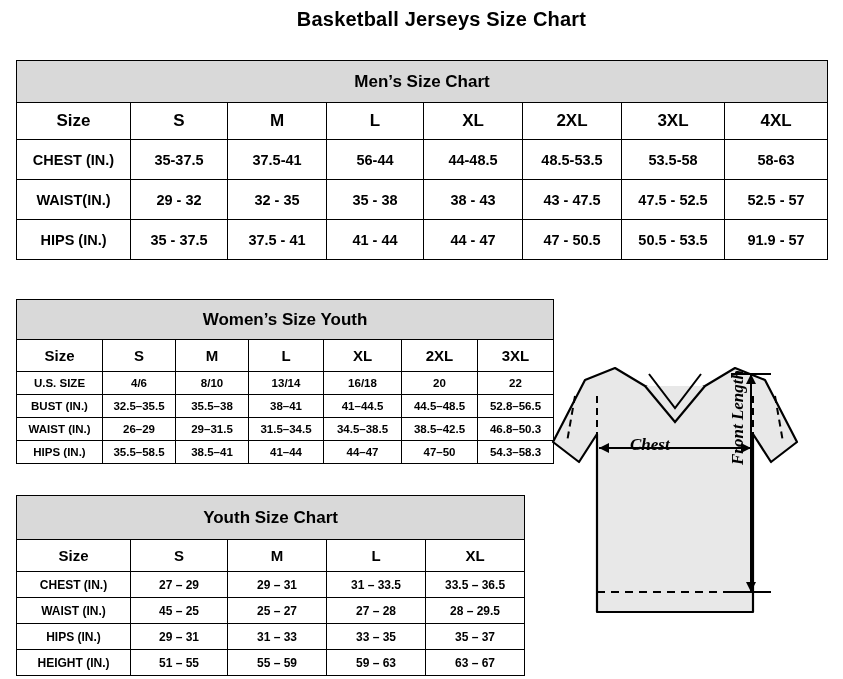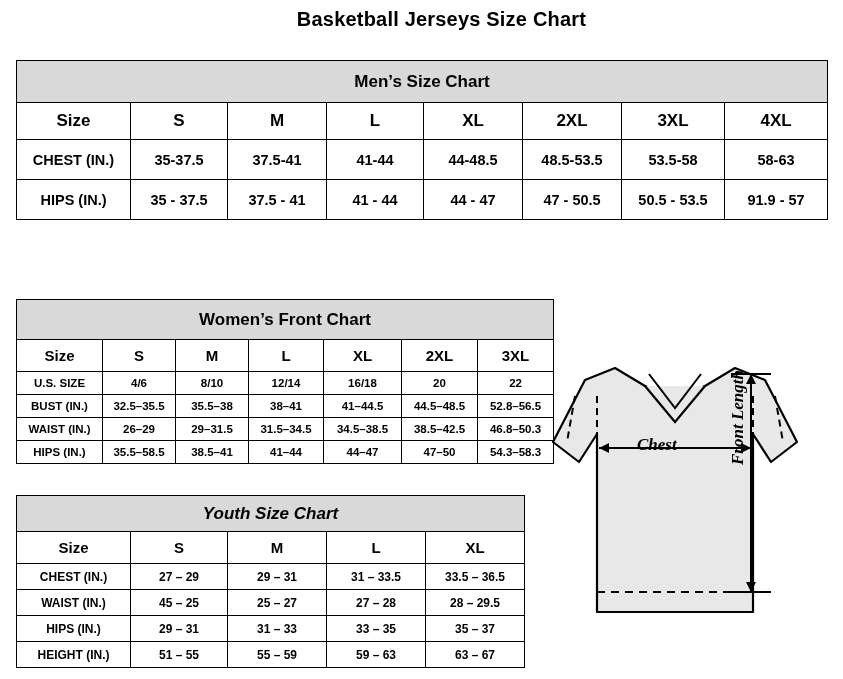--- a/index.html
+++ b/index.html
@@ -77,21 +77,21 @@
   #womens-chart .data-row td { font-size: 11.5px; height: 23px; }
   #womens-chart .rowlabel { font-size: 11.5px; margin-left: 17px; }
 
   
   #youth-chart {
     position: absolute;
     left: 16px;
     top: 495px;
     width: 508px;
   }
-  #youth-chart .chart-head td { font-size: 17px; height: 36px; font-style: italic; }
+  #youth-chart .chart-head td { font-size: 17px; height: 44px; }
   #youth-chart .col-head td { font-size: 15px; height: 32px; }
   #youth-chart .data-row td { font-size: 12px; height: 26px; }
   #youth-chart .rowlabel { font-size: 12px; }
 
   
   #shirt-diagram {
     position: absolute;
     left: 545px;
     top: 330px;
     width: 290px;
@@ -100,21 +100,21 @@
   #shirt-diagram svg { display: block; }
   .diag-label {
     position: absolute;
     font-family: "Liberation Serif", serif;
     font-weight: bold;
     font-style: italic;
     font-size: 17px;
     color: #000;
     white-space: nowrap;
   }
-  #label-chest { left: 92px; top: 105px; }
+  #label-chest { left: 85px; top: 105px; }
   #label-front-length {
     left: 183px;
     top: 135px;
     transform: rotate(-90deg);
     transform-origin: left top;
   }
 </style>
 </head>
 <body>
 
@@ -144,25 +144,35 @@
         <td>L</td>
         <td>XL</td>
         <td>2XL</td>
         <td>3XL</td>
         <td>4XL</td>
       </tr>
       <tr class="data-row">
         <td class="rowlabel">CHEST (IN.)</td>
         <td>35-37.5</td>
         <td>37.5-41</td>
-        <td>41-44</td>
+        <td>56-44</td>
         <td>44-48.5</td>
         <td>48.5-53.5</td>
         <td>53.5-58</td>
         <td>58-63</td>
+      </tr>
+      <tr class="data-row">
+        <td class="rowlabel">WAIST(IN.)</td>
+        <td>29 - 32</td>
+        <td>32 - 35</td>
+        <td>35 - 38</td>
+        <td>38 - 43</td>
+        <td>43 - 47.5</td>
+        <td>47.5 - 52.5</td>
+        <td>52.5 - 57</td>
       </tr>
       <tr class="data-row">
         <td class="rowlabel">HIPS (IN.)</td>
         <td>35 - 37.5</td>
         <td>37.5 - 41</td>
         <td>41 - 44</td>
         <td>44 - 47</td>
         <td>47 - 50.5</td>
         <td>50.5 - 53.5</td>
         <td>91.9 - 57</td>
@@ -175,36 +185,36 @@
       <col style="width:86px">
       <col style="width:73px">
       <col style="width:73px">
       <col style="width:75px">
       <col style="width:78px">
       <col style="width:76px">
       <col style="width:76px">
     </colgroup>
     <tbody>
       <tr class="chart-head">
-        <td colspan="7">Women’s Front Chart</td>
+        <td colspan="7">Women’s Size Youth</td>
       </tr>
       <tr class="col-head">
         <td>Size</td>
         <td>S</td>
         <td>M</td>
         <td>L</td>
         <td>XL</td>
         <td>2XL</td>
         <td>3XL</td>
       </tr>
       <tr class="data-row">
         <td class="rowlabel">U.S. SIZE</td>
         <td>4/6</td>
         <td>8/10</td>
-        <td>12/14</td>
+        <td>13/14</td>
         <td>16/18</td>
         <td>20</td>
         <td>22</td>
       </tr>
       <tr class="data-row">
         <td class="rowlabel">BUST  (IN.)</td>
         <td>32.5–35.5</td>
         <td>35.5–38</td>
         <td>38–41</td>
         <td>41–44.5</td>

